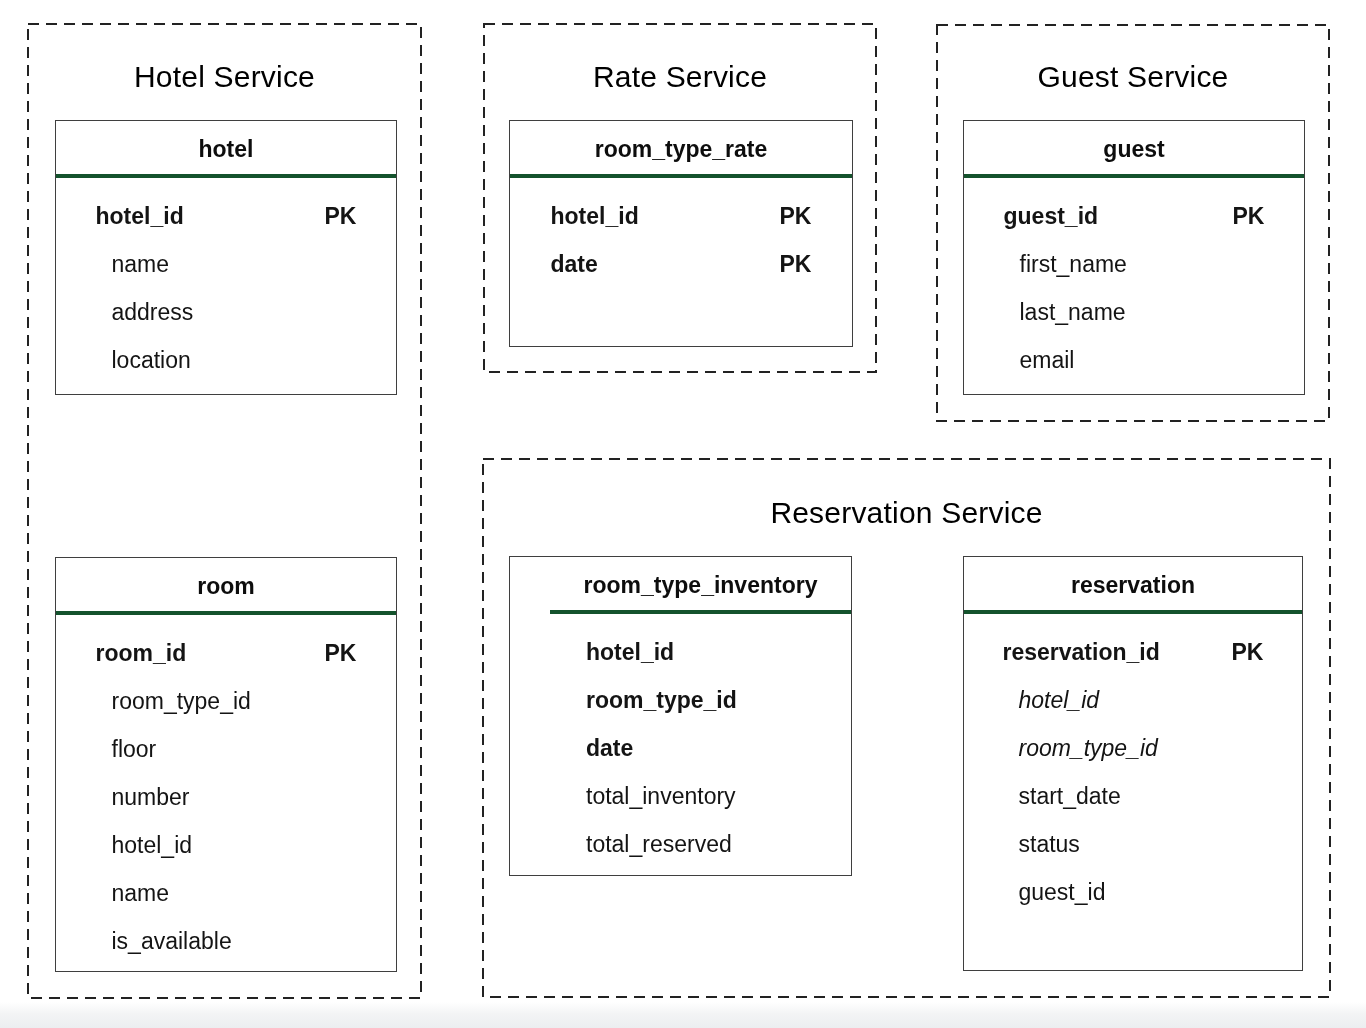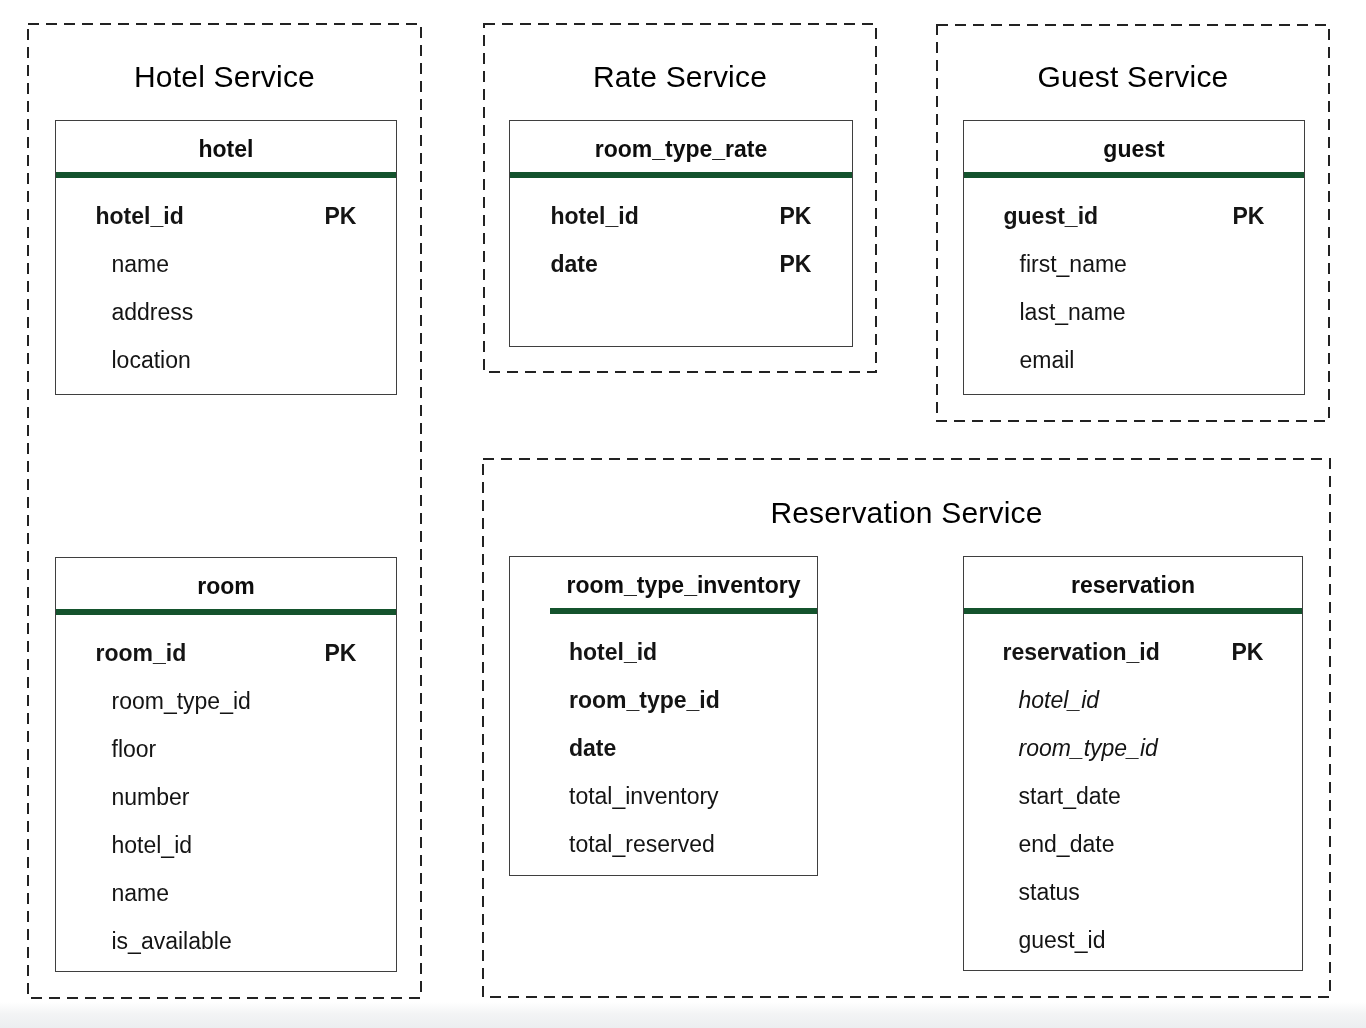--- a/index.html
+++ b/index.html
@@ -37,30 +37,30 @@
 
   .table {
     position: absolute;
     background: #ffffff;
     border: 1px solid #3f3f3f;
   }
   #t-hotel               { left: 55px;  top: 120px; width: 342px; height: 275px; }
   #t-room-type-rate      { left: 509px; top: 120px; width: 344px; height: 227px; }
   #t-guest               { left: 963px; top: 120px; width: 342px; height: 275px; }
   #t-room                { left: 55px;  top: 557px; width: 342px; height: 415px; }
-  #t-room-type-inventory { left: 509px; top: 556px; width: 309px; height: 320px; padding-left: 40px; }
+  #t-room-type-inventory { left: 509px; top: 556px; width: 343px; height: 320px; padding-left: 40px; }
   #t-reservation         { left: 963px; top: 556px; width: 340px; height: 415px; }
 
   .thead {
     height: 57px;
     line-height: 57px;
     text-align: center;
     font-weight: 700;
     font-size: 23px;
-    border-bottom: 6px solid #14532d;
+    border-bottom: 4px solid #14532d;
     color: #0d0d0d;
   }
   .rows { padding-top: 14px; }
   .row {
     display: flex;
     align-items: center;
     height: 48px;
     padding: 0 13px;
     font-size: 23px;
     color: #141414;
@@ -206,23 +206,20 @@
       <div class="row">
         <span class="fname italic">hotel_id</span>
       </div>
       <div class="row">
         <span class="fname italic">room_type_id</span>
       </div>
       <div class="row">
         <span class="fname">start_date</span>
       </div>
       <div class="row">
-        <span class="fname">end_date</span>
-      </div>
-      <div class="row">
         <span class="fname">status</span>
       </div>
       <div class="row">
         <span class="fname">guest_id</span>
       </div>
     </div>
   </div>
 
   <div class="footer-strip"></div>
 </div>

